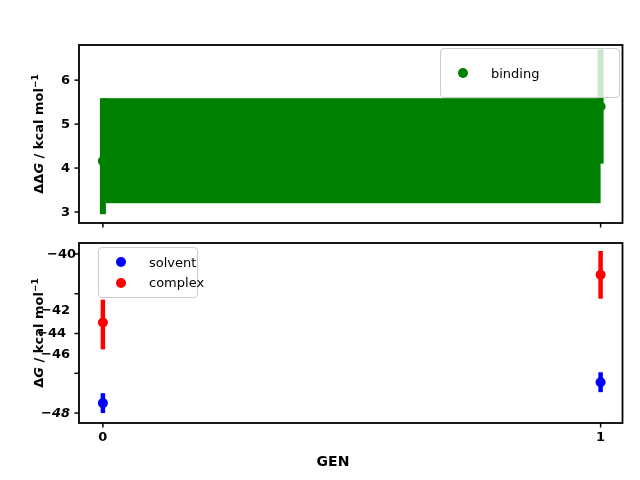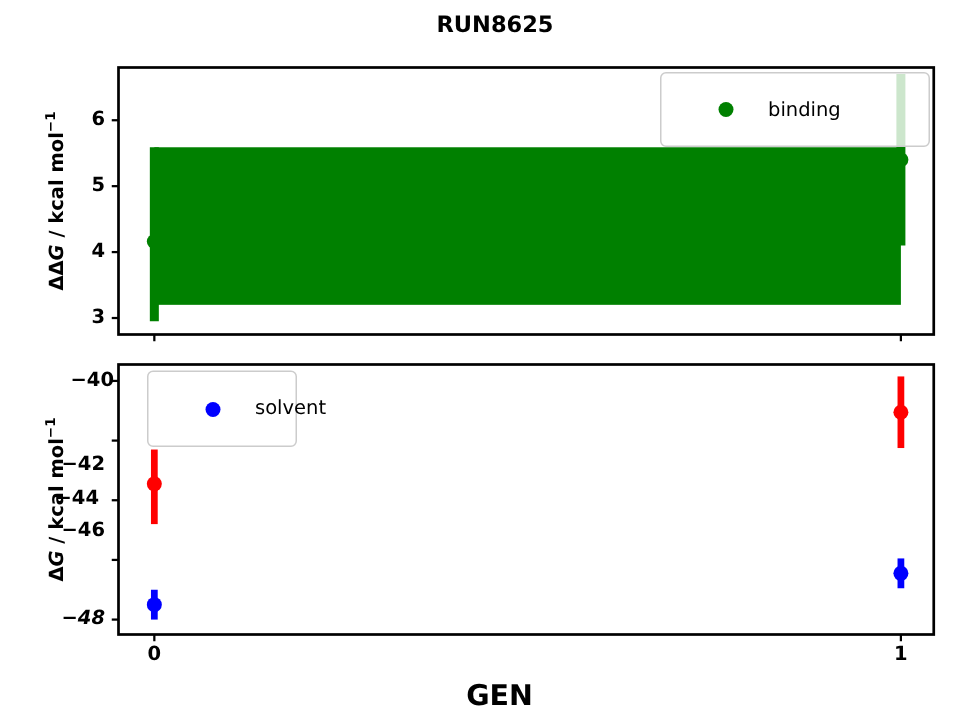--- a/index.html
+++ b/index.html
@@ -12,33 +12,33 @@
     position:absolute;top:7px;left:330px;transform:translateX(-50%);
     font-size:15px;font-weight:bold;white-space:nowrap;
   }
   .ylab{
     position:absolute;font-size:13px;font-weight:bold;white-space:nowrap;
     transform:translate(-50%,-50%) rotate(-90deg);
   }
   .ylab sup{font-size:9px;}
   .xlab{
     position:absolute;left:333px;top:453px;transform:translateX(-50%);
-    font-size:19px;font-weight:bold;
+    font-size:14px;font-weight:bold;
   }
   .tick-label{
     position:absolute;font-size:13px;font-weight:bold;line-height:14px;white-space:nowrap;
   }
   .tick-label.yl{transform:translate(-100%,-50%);}
   .tick-label.xl{transform:translateX(-50%);}
   .legend{
     position:absolute;box-sizing:border-box;
     background:rgba(255,255,255,0.8);
     border:1px solid #cccccc;border-radius:4px;
     display:flex;flex-direction:column;justify-content:center;
-    padding:4px 8px 4px 25px;z-index:5;
+    padding:4px 8px 4px 4px;z-index:5;
   }
   .lrow{display:flex;align-items:center;height:23px;}
   .lmarkbox{width:36px;flex:0 0 36px;display:flex;justify-content:center;align-items:center;}
   .lmark.dot{width:10px;height:10px;border-radius:50%;display:inline-block;}
   .lmark.dline{width:32px;height:0;display:inline-block;border-top:2.5px dotted #008000;}
   .ltext{font-size:13px;margin-left:10px;white-space:nowrap;}
 </style>
 </head>
 <body>
 
@@ -67,21 +67,20 @@
       <rect x="79" y="243" width="543.5" height="180" fill="none" stroke="#000" stroke-width="1.8"></rect>
       <line x1="74.5" x2="79" y1="253.93922651933696" y2="253.93922651933696" stroke="#000" stroke-width="1.5"></line>
       <line x1="74.5" x2="79" y1="293.7182320441989" y2="293.7182320441989" stroke="#000" stroke-width="1.5"></line>
       <line x1="74.5" x2="79" y1="333.49723756906076" y2="333.49723756906076" stroke="#000" stroke-width="1.5"></line>
       <line x1="74.5" x2="79" y1="373.27624309392263" y2="373.27624309392263" stroke="#000" stroke-width="1.5"></line>
       <line x1="74.5" x2="79" y1="413.0552486187845" y2="413.0552486187845" stroke="#000" stroke-width="1.5"></line>
       <line x1="102.89010989010988" x2="102.89010989010988" y1="423" y2="427.5" stroke="#000" stroke-width="1.5"></line>
       <line x1="600.6007326007326" x2="600.6007326007326" y1="423" y2="427.5" stroke="#000" stroke-width="1.5"></line>
     </svg>
 
-  <div class="title">RUN8625</div>
 
   <div class="ylab" style="left:38px;top:134px;"><span>ΔΔ</span><i>G</i><span> / kcal mol</span><sup>−1</sup></div>
 
   <div class="ylab" style="left:38px;top:333px;"><span>Δ</span><i>G</i><span> / kcal mol</span><sup>−1</sup></div>
 
   <div class="xlab">GEN</div>
 
   <div id="ticks-layer">
       <div class="tick-label yl" style="left: 70px; top: 80.1605px;">6</div>
       <div class="tick-label yl" style="left: 70px; top: 124.111px;">5</div>
@@ -105,14 +104,20 @@
     </div>
   </div>
 
   <div class="legend" id="legend-bottom" style="left:98px;top:247px;width:100px;height:51px;text-align:center;">
     <div class="lrow">
       <span class="lmarkbox">
           <span class="lmark dot" style="background: rgb(0, 0, 255);"></span>
         </span>
       <span class="ltext">solvent</span>
     </div>
+    <div class="lrow">
+      <span class="lmarkbox">
+          <span class="lmark dot" style="background: rgb(255, 0, 0);"></span>
+        </span>
+      <span class="ltext">complex</span>
+    </div>
   </div>
 </div>
 
 </body></html>

